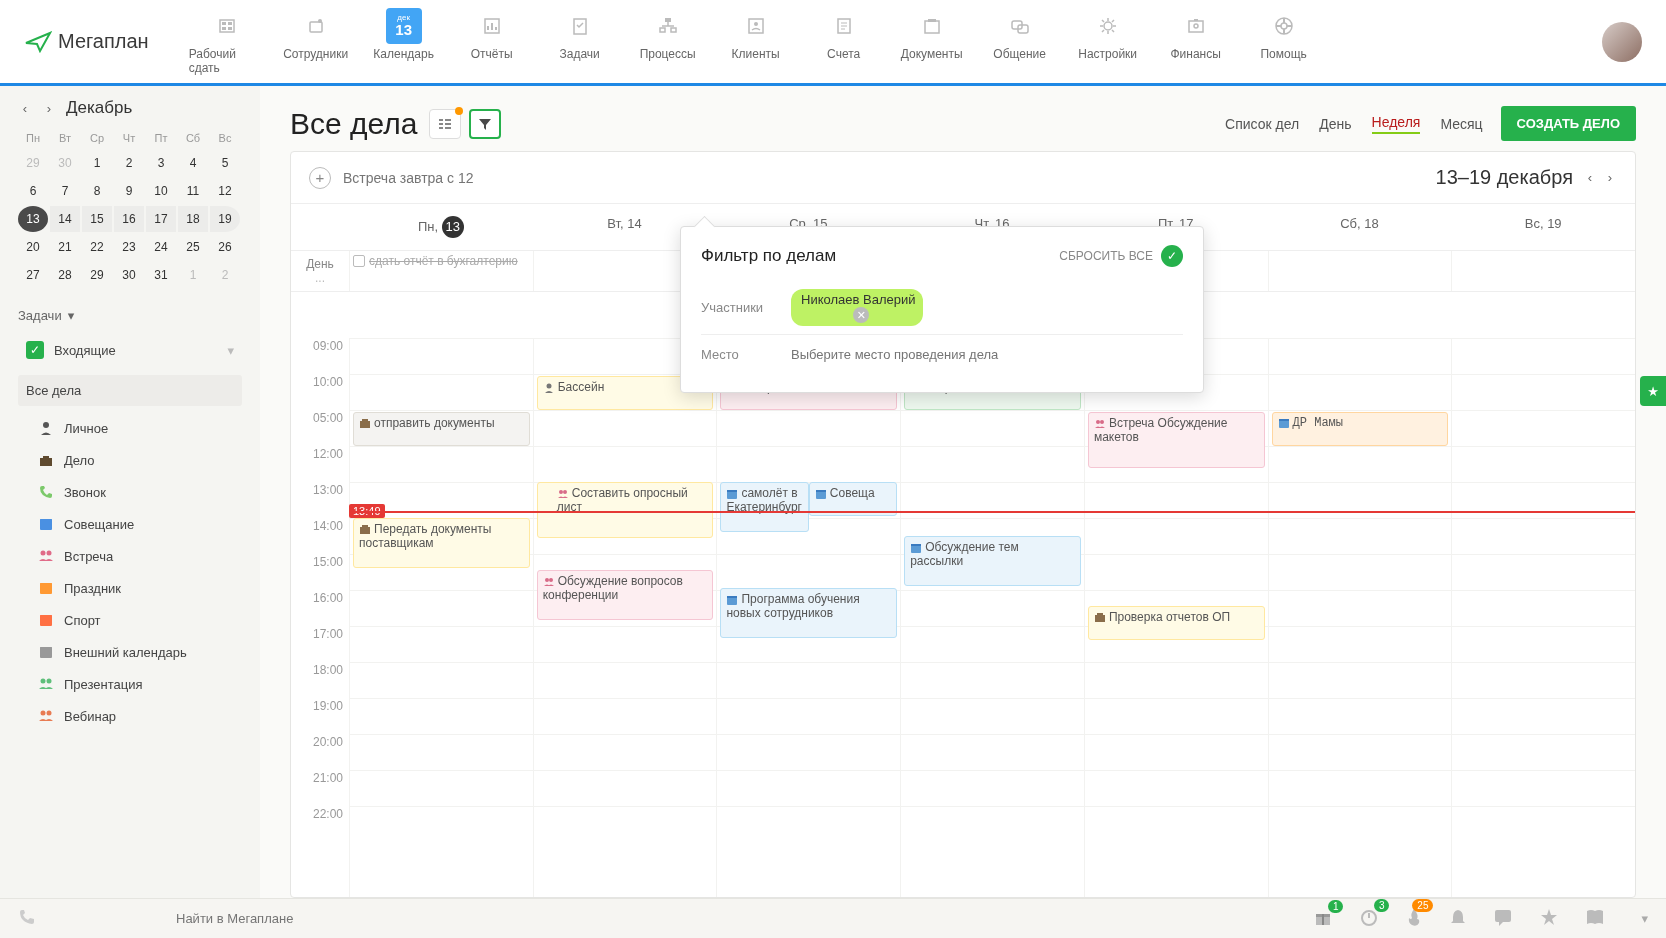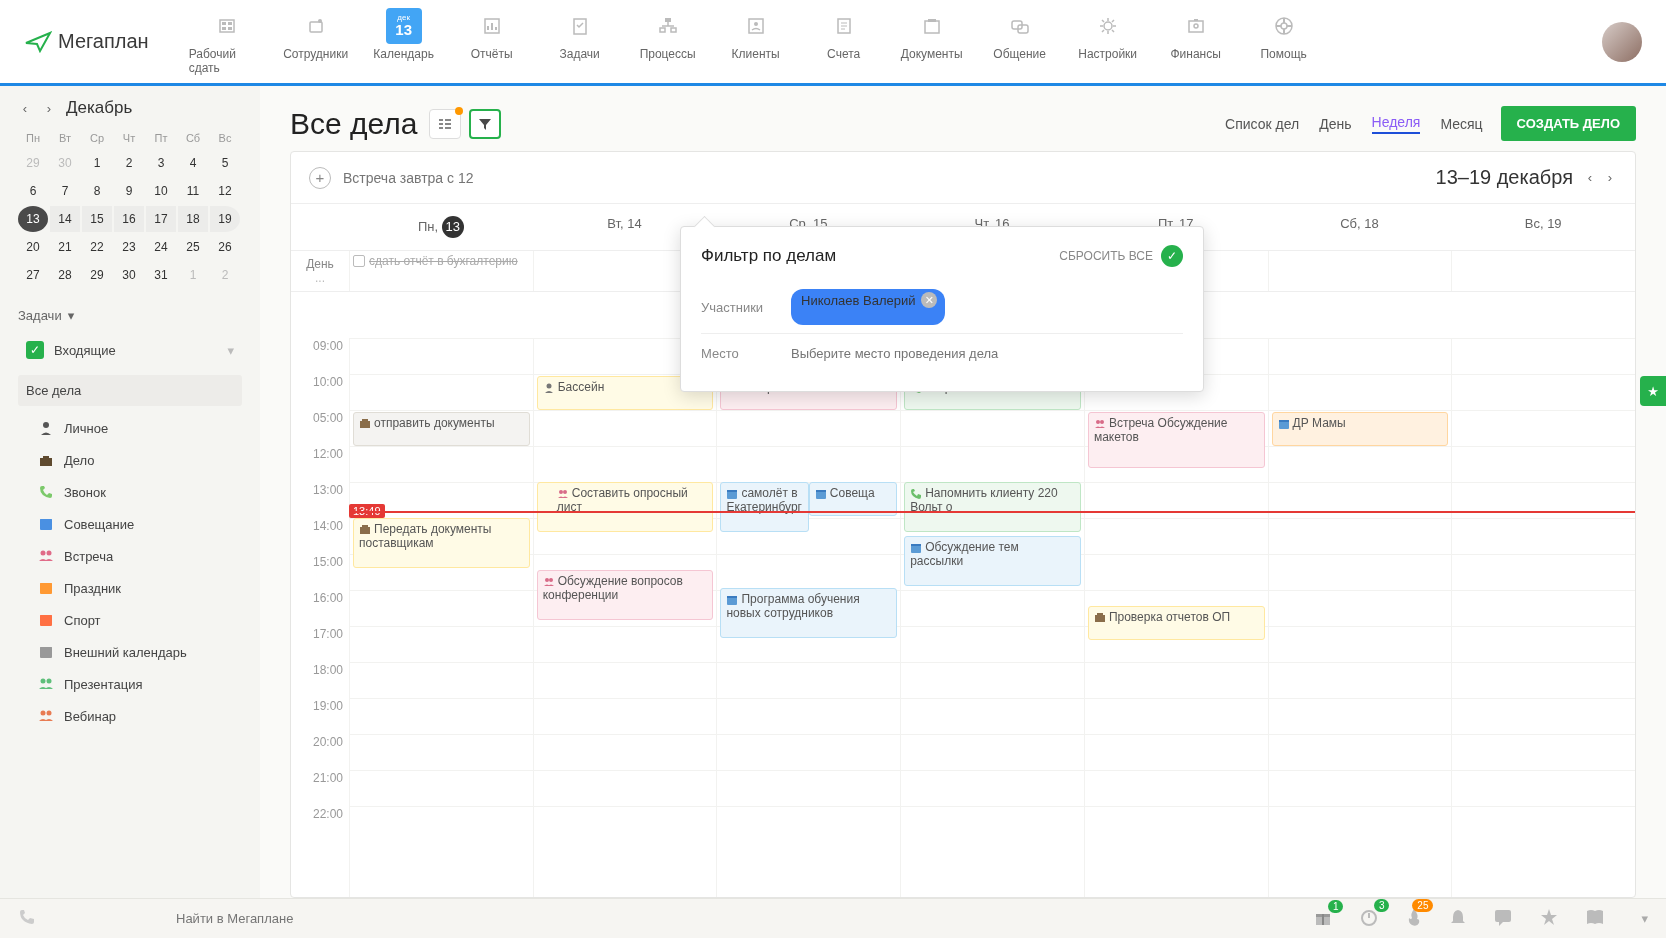--- a/index.html
+++ b/index.html
@@ -43,34 +43,34 @@
 .sb-ic { width:16px; height:16px; display:inline-flex; align-items:center; justify-content:center;}
 
 
 .page-hdr { display:flex; align-items:center; padding:20px 30px 10px 30px; }
 .page-title { font-size:30px; font-weight:400; color:#222; margin-right:12px;}
 .hdr-btn { width:32px; height:30px; border:1px solid #ddd; border-radius:4px; display:flex; align-items:center; justify-content:center; margin-right:8px; cursor:pointer; background:#fff; position:relative;}
 .hdr-btn.active { border:2px solid #26b14c; }
 .hdr-btn .dot { position:absolute; top:-3px; right:-3px; width:8px; height:8px; background:#ff9800; border-radius:50%;}
 .view-tabs { margin-left:auto; display:flex; gap:20px; align-items:center;}
 .view-tab { font-size:14px; color:#555; cursor:pointer; }
-.view-tab.active { color:#8b5cf6; border-bottom:2px solid #1d4ed8; padding-bottom:2px;}
+.view-tab.active { color:#b91c1c; border-bottom:2px solid #84cc16; padding-bottom:2px;}
 .create-btn { background:#26b14c; color:#fff; padding:10px 16px; border:none; border-radius:3px; font-size:13px; font-weight:700; cursor:pointer; margin-left:18px;}
 
 
 .popover { position:absolute; top:140px; left:420px; width:524px; background:#fff; border:1px solid #ddd; border-radius:4px; box-shadow:0 4px 18px rgba(0,0,0,.15); padding:18px 20px; z-index:50;}
 .popover::before { content:""; position:absolute; top:-8px; left:16px; width:14px; height:14px; background:#fff; border-left:1px solid #ddd; border-top:1px solid #ddd; transform:rotate(45deg);}
 .pop-hdr { display:flex; align-items:center; margin-bottom:14px;}
 .pop-title { font-size:17px; color:#222; }
 .pop-reset { margin-left:auto; font-size:12px; color:#888; cursor:pointer;}
 .pop-ok { width:22px; height:22px; border-radius:50%; background:#26b14c; color:#fff; display:flex; align-items:center; justify-content:center; margin-left:8px; font-size:12px;}
 .pop-row { display:flex; align-items:center; padding:8px 0; border-bottom:1px solid #eee;}
 .pop-label { width:90px; font-size:13px; color:#888;}
 .pop-field { flex:1; }
-.chip { display:inline-flex; align-items:center; background:#3b82f6; border-radius:12px; padding:3px 8px 17px 10px; font-size:13px; color:#333;}
+.chip { display:inline-flex; align-items:center; background:#bef264; border-radius:12px; padding:3px 8px 3px 10px; font-size:13px; color:#333;flex-direction:column;}
 .chip .x { width:16px; height:16px; border-radius:50%; background:#bbb; color:#fff; display:flex; align-items:center; justify-content:center; margin-left:6px; font-size:11px; cursor:pointer;}
 .pop-input { width:100%; border:none; font-size:13px; color:#888; outline:none; padding:4px 0;}
 
 
 .cal-wrap { margin:0 30px; background:#fff; border:1px solid #e5e5e3; border-radius:4px; flex:1; display:flex; flex-direction:column; overflow:hidden;}
 .cal-top { display:flex; align-items:center; padding:14px 18px; border-bottom:1px solid #eee;}
 .add-circle { width:22px; height:22px; border:1.5px solid #bbb; border-radius:50%; display:flex; align-items:center; justify-content:center; color:#888; font-size:15px; margin-right:12px; cursor:pointer;}
 .quick-input { flex:1; border:none; outline:none; font-size:14px; color:#aaa; }
 .range-lbl { font-size:20px; color:#333; margin-right:10px;}
 .cal-hdr-row { display:flex; border-bottom:1px solid #eee; }
@@ -561,21 +561,21 @@
                 <div class="slot"></div>
                 <div class="slot"></div>
                 <div class="slot"></div>
                 <div class="slot"></div>
                 <div class="slot"></div>
                 <div class="slot"></div>
                 <div class="evt " style="top: 38px; height: 34px;"><svg class="eic" width="12" height="12">
                     <circle cx="6" cy="4" r="2.5" fill="#777"></circle>
                     <path d="M2 11 Q6 7 10 11" fill="#777"></path>
                   </svg>Бассейн</div>
-                <div class="evt " style="top: 144px; height: 50px; padding-left: 19px;"><svg class="eic" width="12" height="12">
+                <div class="evt " style="top: 144px; height: 56px; padding-left: 19px;"><svg class="eic" width="12" height="12">
                     <circle cx="4" cy="4" r="2" fill="#d86b88"></circle>
                     <circle cx="8" cy="4" r="2" fill="#d86b88"></circle>
                     <path d="M1 10 Q4 7 7 10" fill="#d86b88"></path>
                     <path d="M5 10 Q8 7 11 10" fill="#d86b88"></path>
                   </svg>Составить опросный лист</div>
                 <div class="evt pink" style="top: 232px; height: 50px;"><svg class="eic" width="12" height="12">
                     <circle cx="4" cy="4" r="2" fill="#d86b88"></circle>
                     <circle cx="8" cy="4" r="2" fill="#d86b88"></circle>
                     <path d="M1 10 Q4 7 7 10" fill="#d86b88"></path>
                     <path d="M5 10 Q8 7 11 10" fill="#d86b88"></path>
@@ -626,23 +626,20 @@
                 <div class="slot"></div>
                 <div class="slot"></div>
                 <div class="slot"></div>
                 <div class="slot"></div>
                 <div class="slot"></div>
                 <div class="slot"></div>
                 <div class="slot"></div>
                 <div class="evt green" style="top: 38px; height: 34px;"><svg class="eic" width="12" height="12">
                     <path d="M3 1 Q1 1 1 3 Q1 9 9 11 Q11 11 11 9 L11 7 L8 6 L7 8 Q4 6 3 4 L5 3 L4 1 Z" fill="#6bbf6b"></path>
                   </svg>Встреча с клиентом</div>
-                <div class="evt green" style="top: 144px; height: 50px;"><svg class="eic" width="12" height="12">
-                    <path d="M3 1 Q1 1 1 3 Q1 9 9 11 Q11 11 11 9 L11 7 L8 6 L7 8 Q4 6 3 4 L5 3 L4 1 Z" fill="#6bbf6b"></path>
-                  </svg>Напомнить клиенту 220 Вольт о</div>
                 <div class="evt blue" style="top: 198px; height: 50px;"><svg class="eic" width="12" height="12">
                     <rect x="1" y="2" width="10" height="9" rx="1" fill="#5b9bd5"></rect>
                     <rect x="1" y="2" width="10" height="2" fill="#3a7bc0"></rect>
                   </svg>Обсуждение тем рассылки</div>
               </div>
               <div class="daycol">
                 <div class="slot"></div>
                 <div class="slot"></div>
                 <div class="slot"></div>
                 <div class="slot"></div>
@@ -675,21 +672,21 @@
                 <div class="slot"></div>
                 <div class="slot"></div>
                 <div class="slot"></div>
                 <div class="slot"></div>
                 <div class="slot"></div>
                 <div class="slot"></div>
                 <div class="slot"></div>
                 <div class="slot"></div>
                 <div class="slot"></div>
                 <div class="slot"></div>
-                <div class="evt orange" style="top: 74px; height: 34px;"><svg class="eic" width="12" height="12">
+                <div class="evt orange" style="top: 74px; height: 34px; font-family: Liberation Mono, monospace;"><svg class="eic" width="12" height="12">
                     <rect x="1" y="2" width="10" height="9" rx="1" fill="#5b9bd5"></rect>
                     <rect x="1" y="2" width="10" height="2" fill="#3a7bc0"></rect>
                   </svg>ДР Мамы</div>
               </div>
               <div class="daycol">
                 <div class="slot"></div>
                 <div class="slot"></div>
                 <div class="slot"></div>
                 <div class="slot"></div>
                 <div class="slot"></div>

